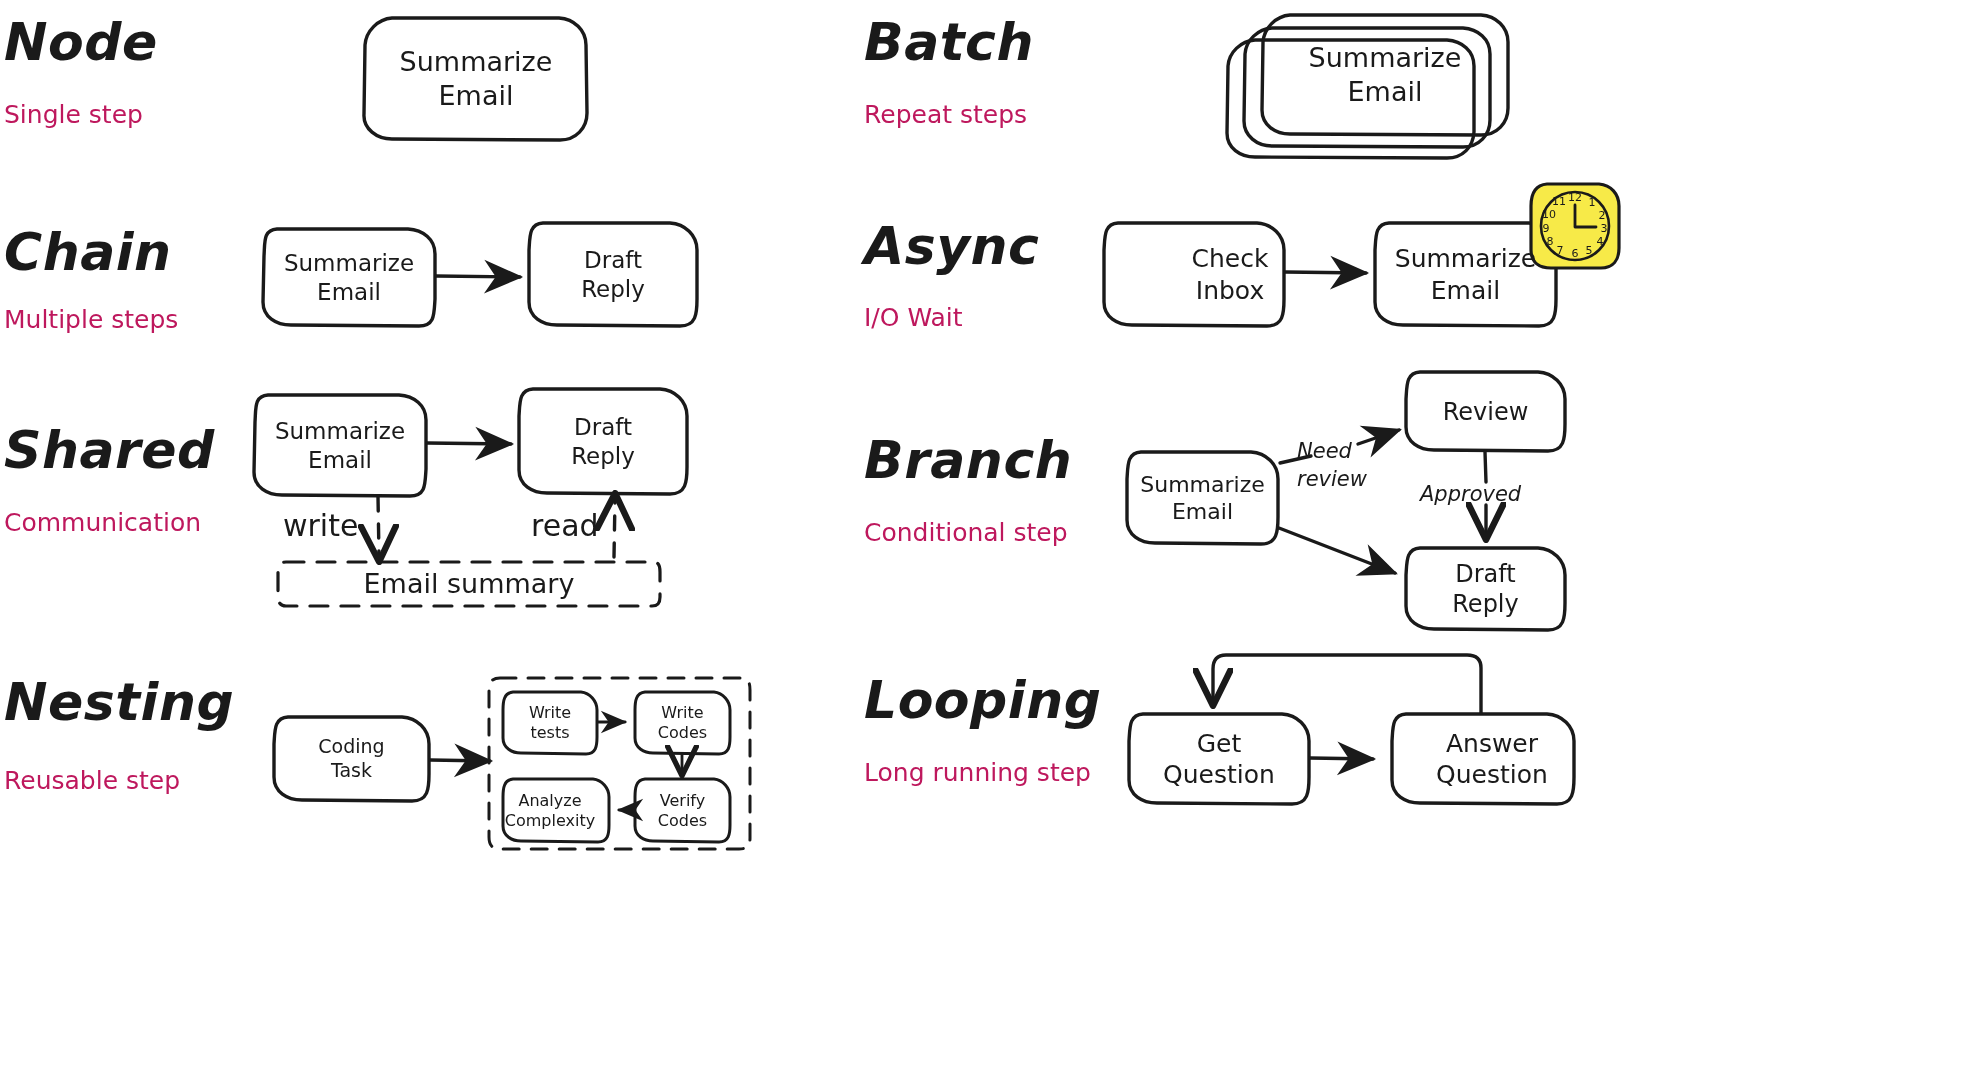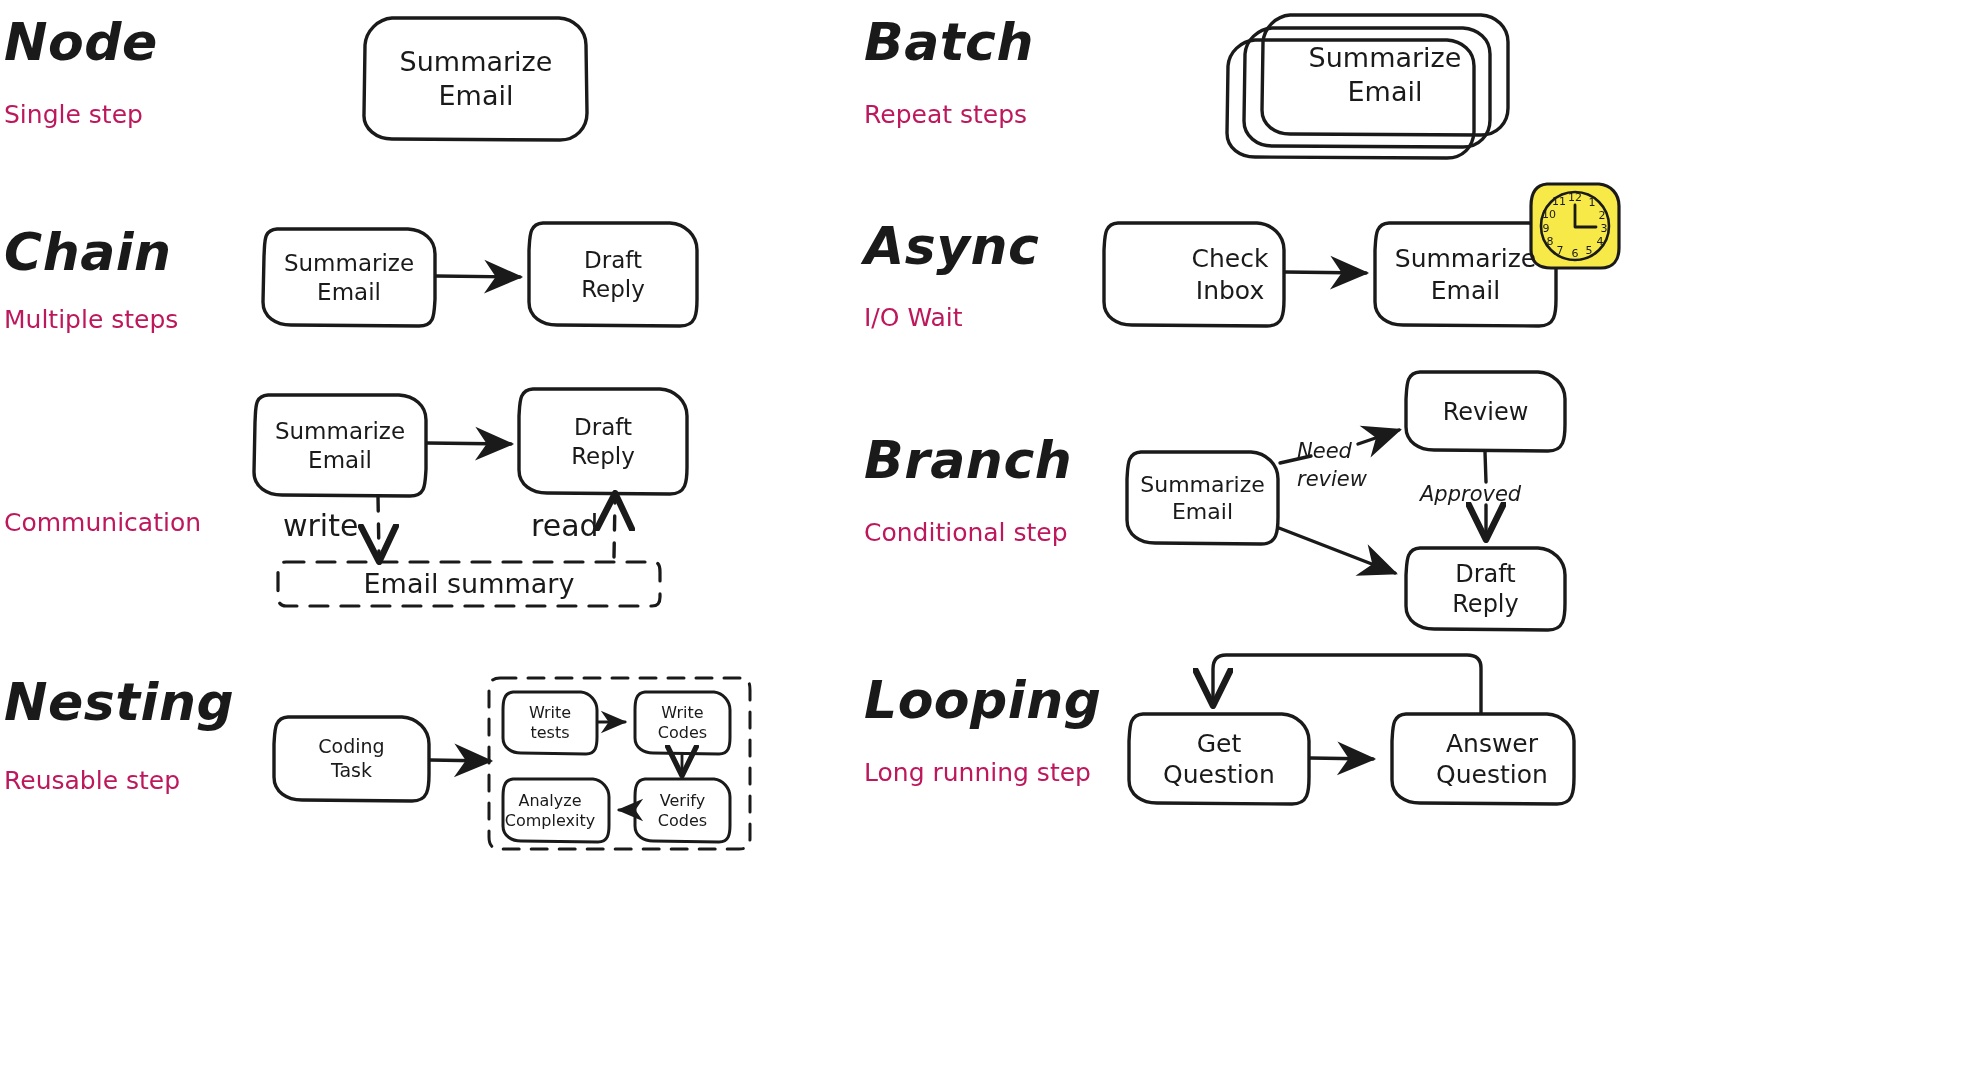--- a/index.html
+++ b/index.html
@@ -188,20 +188,21 @@
   <div class="nodelabel" style="left:529px;top:223px;width:168px;height:103px;font-size:23px;">Draft
 Reply</div>
 
   <div class="sec-title" style="left:864px;top:216px;">Async</div>
   <div class="sec-sub" style="left:864px;top:303px;">I/O Wait</div>
   <div class="nodelabel" style="left:1104px;top:223px;width:180px;height:103px;font-size:25px;margin-left:36px;">Check
 Inbox</div>
   <div class="nodelabel" style="left:1375px;top:223px;width:181px;height:103px;font-size:25px;">Summarize
 Email</div>
 
+  <div class="sec-title" style="left:4px;top:420px;">Shared</div>
   <div class="sec-sub" style="left:4px;top:508px;">Communication</div>
   <div class="nodelabel" style="left:254px;top:395px;width:172px;height:101px;font-size:23px;">Summarize
 Email</div>
   <div class="nodelabel" style="left:519px;top:389px;width:168px;height:105px;font-size:23px;">Draft
 Reply</div>
   <div class="plainlabel" style="left:283px;top:508px;font-size:30px;">write</div>
   <div class="plainlabel" style="left:531px;top:508px;font-size:30px;">read</div>
   <div class="nodelabel" style="left:278px;top:562px;width:382px;height:44px;font-size:27px;">Email summary</div>
 
   <div class="sec-title" style="left:864px;top:430px;">Branch</div>

